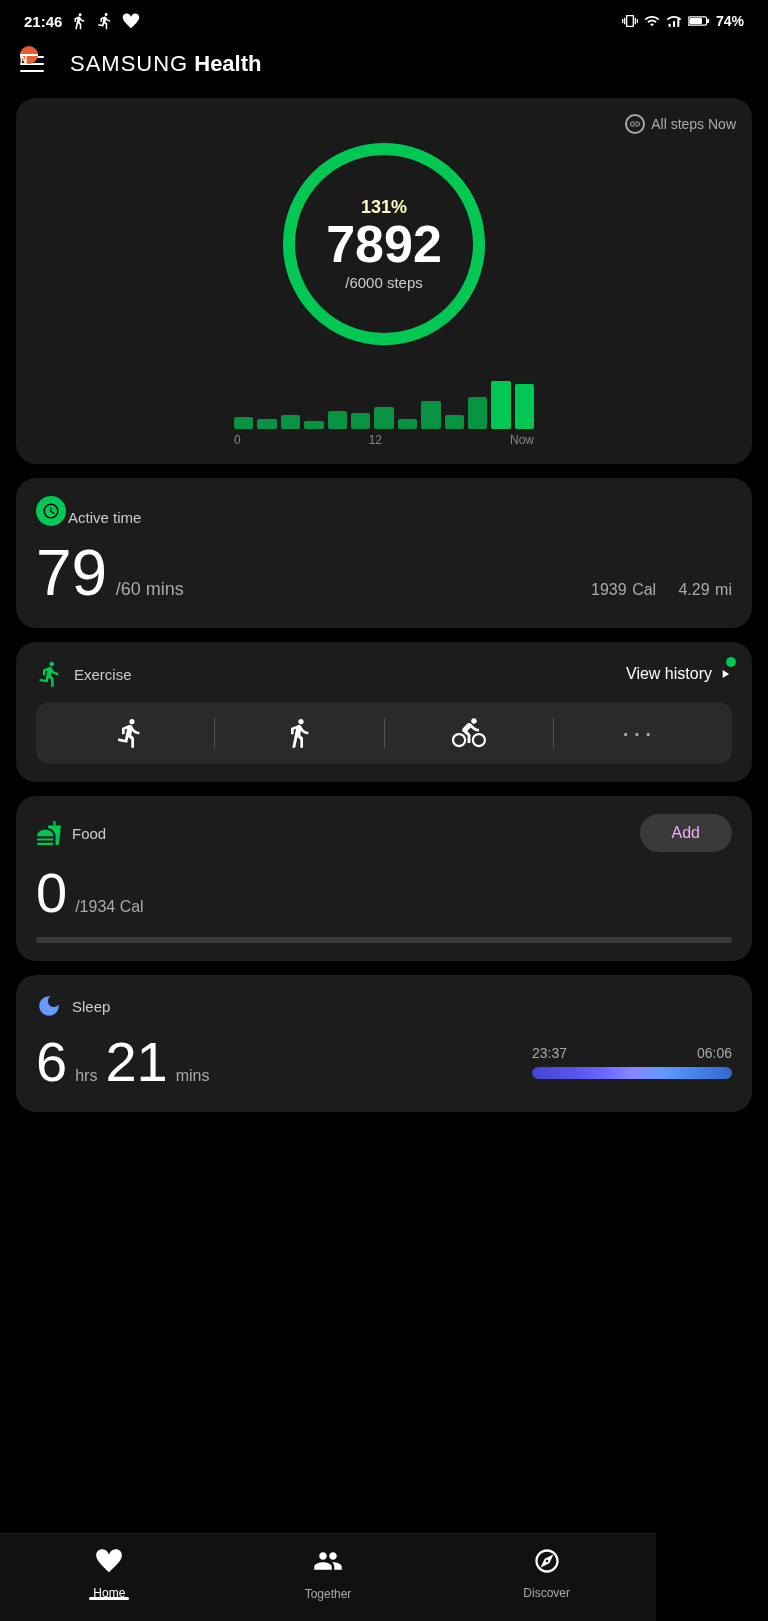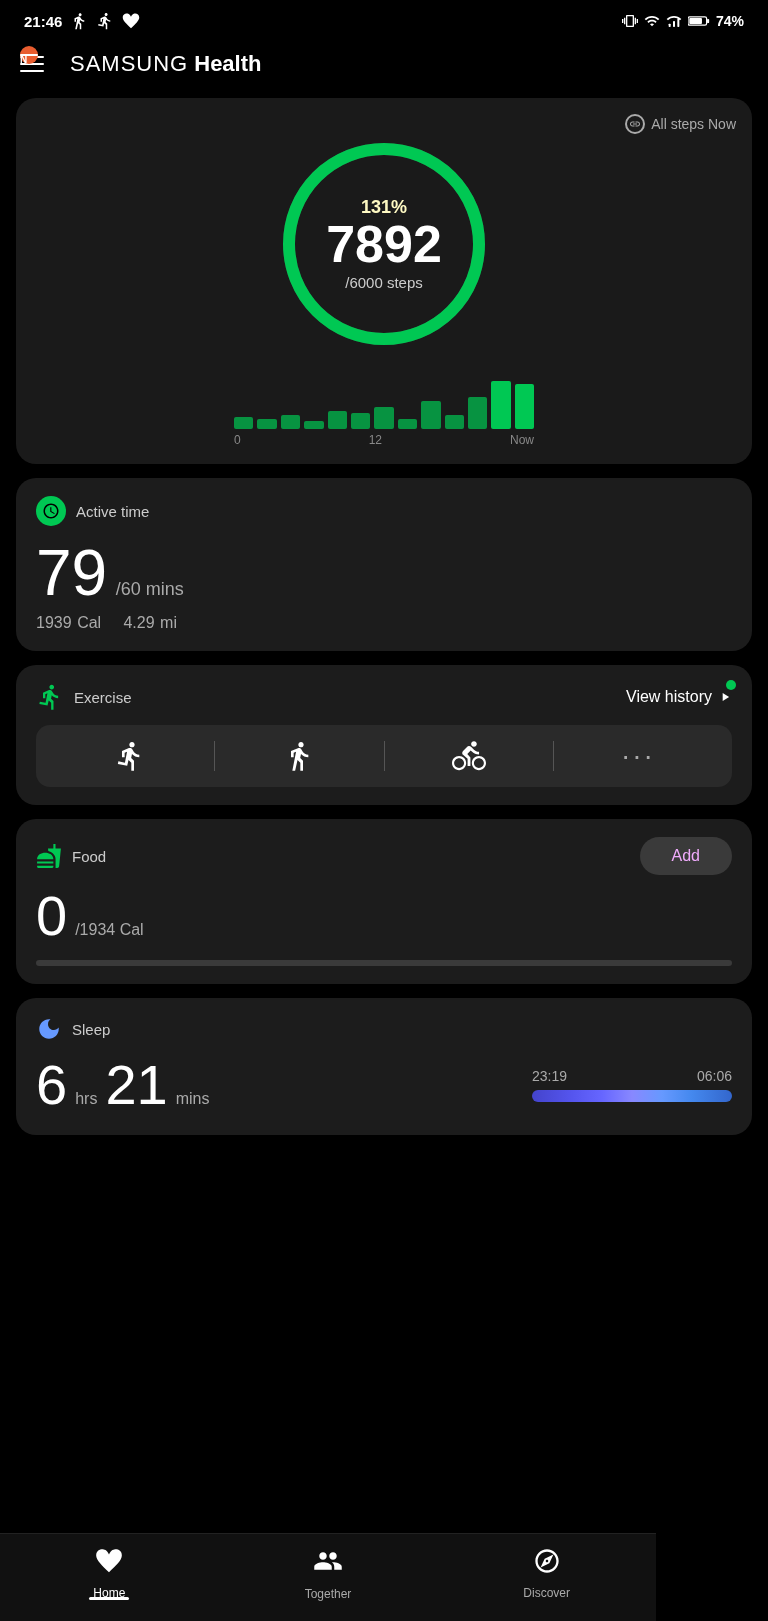--- a/index.html
+++ b/index.html
@@ -185,43 +185,42 @@
       display: flex;
       justify-content: space-between;
       padding: 4px 10px 0;
       font-size: 12px;
       color: #888;
     }
 
     
     .active-card-header {
       display: flex;
-      align-items: center;
-      gap: 10px;
+      align-items: flex-end;
+      gap: 2px;
       margin-bottom: 10px;
     }
     .icon-circle {
       width: 30px;
       height: 30px;
       background: #00c853;
       border-radius: 50%;
       display: flex;
       align-items: center;
       justify-content: center;
       font-size: 16px;
     }
     .card-label {
       font-size: 15px;
       color: #ccc;
     }
     .active-stats {
       display: flex;
       align-items: baseline;
       justify-content: space-between;
-      flex-direction: column;
     }
     .big-number {
       font-size: 64px;
       font-weight: 300;
       color: #fff;
     }
     .unit-text {
       font-size: 18px;
       color: #aaa;
       margin-left: 4px;
@@ -627,21 +626,21 @@
   </div>
   <div class="sleep-row-bottom">
     <div class="sleep-stats">
       <span class="sleep-big">6</span>
       <span class="sleep-unit">hrs</span>
       <span class="sleep-big">21</span>
       <span class="sleep-unit">mins</span>
     </div>
     <div style="width: 200px;">
       <div class="sleep-time-labels">
-        <span>23:19</span>
+        <span>23:37</span>
         <span>06:06</span>
       </div>
       <div class="sleep-bar"></div>
     </div>
   </div>
 </div>
 
 </div>
 
 <div class="bottom-nav">

